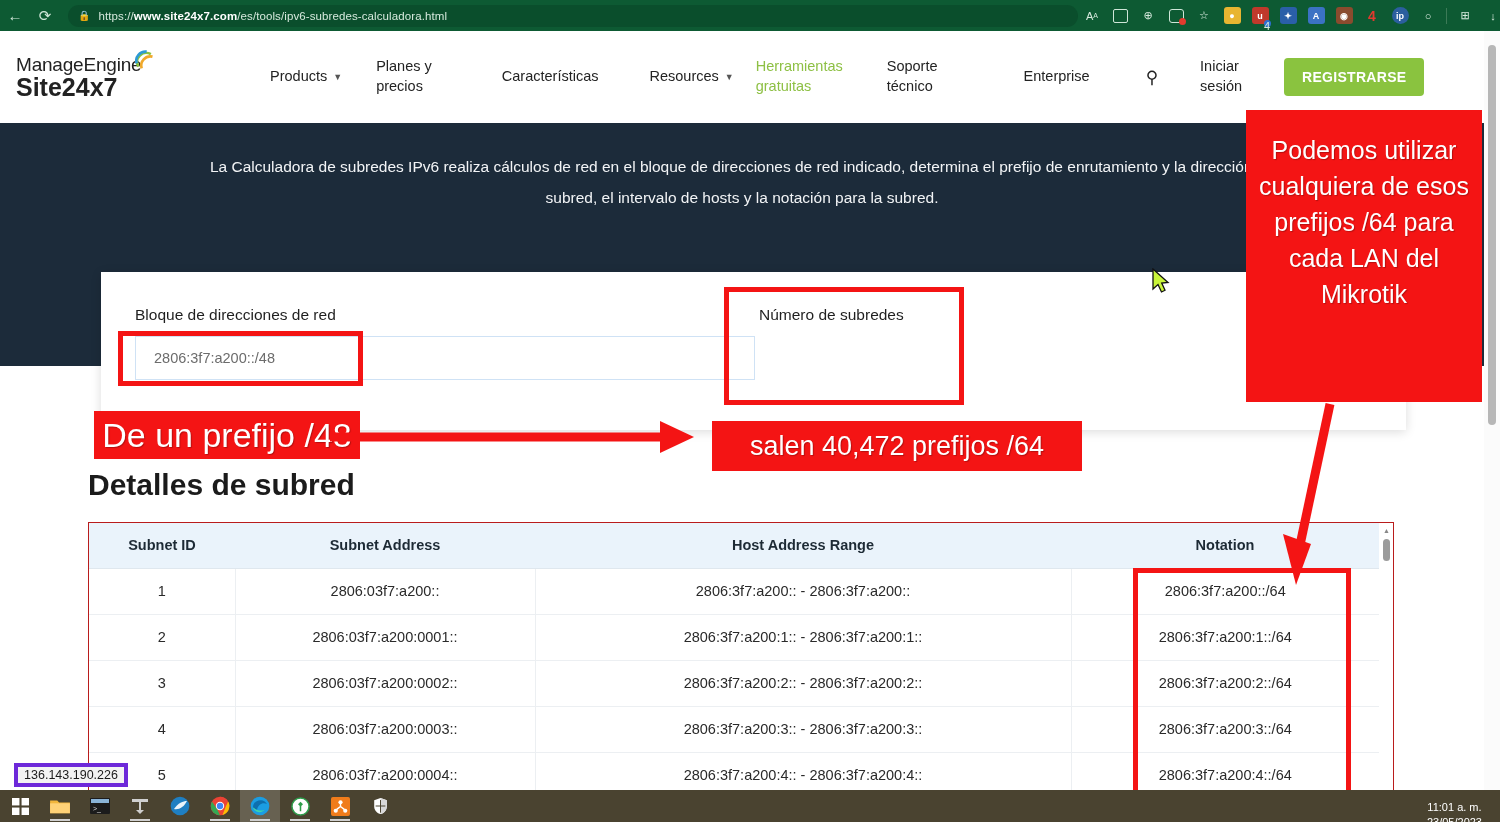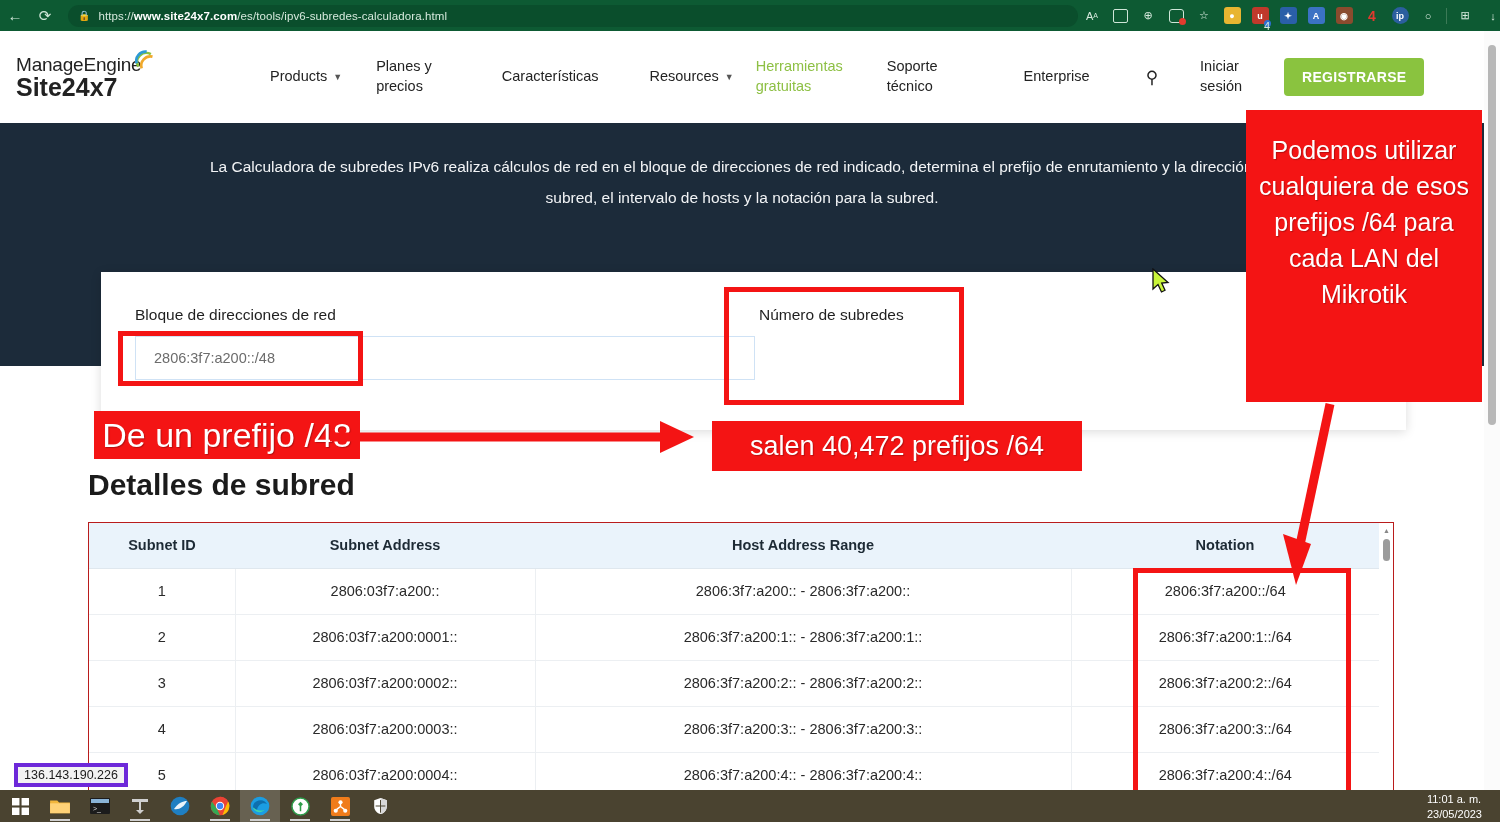--- a/index.html
+++ b/index.html
@@ -175,21 +175,21 @@
   .tb-item {
     width: 40px; height: 32px; display: flex; align-items: center; justify-content: center;
     position: relative;
   }
   .tb-item.active { background: rgba(255,255,255,.16); }
   .tb-item .underline {
     position: absolute; bottom: 1px; left: 10px; width: 20px; height: 2px; background: #cfcfcf;
   }
   .clock {
     position: absolute; right: 18px; top: 790px; height: 32px; color: #fff;
-    font-size: 11px; line-height: 15px; text-align: left; padding-top: 2px;
+    font-size: 11px; line-height: 15px; text-align: center; padding-top: 10px;
   }
 </style>
 </head>
 <body>
 
 <div id="root">
 
   <div class="browser-bar">
     <div class="nav-btn">←</div>
     <div class="nav-btn">⟳</div>

